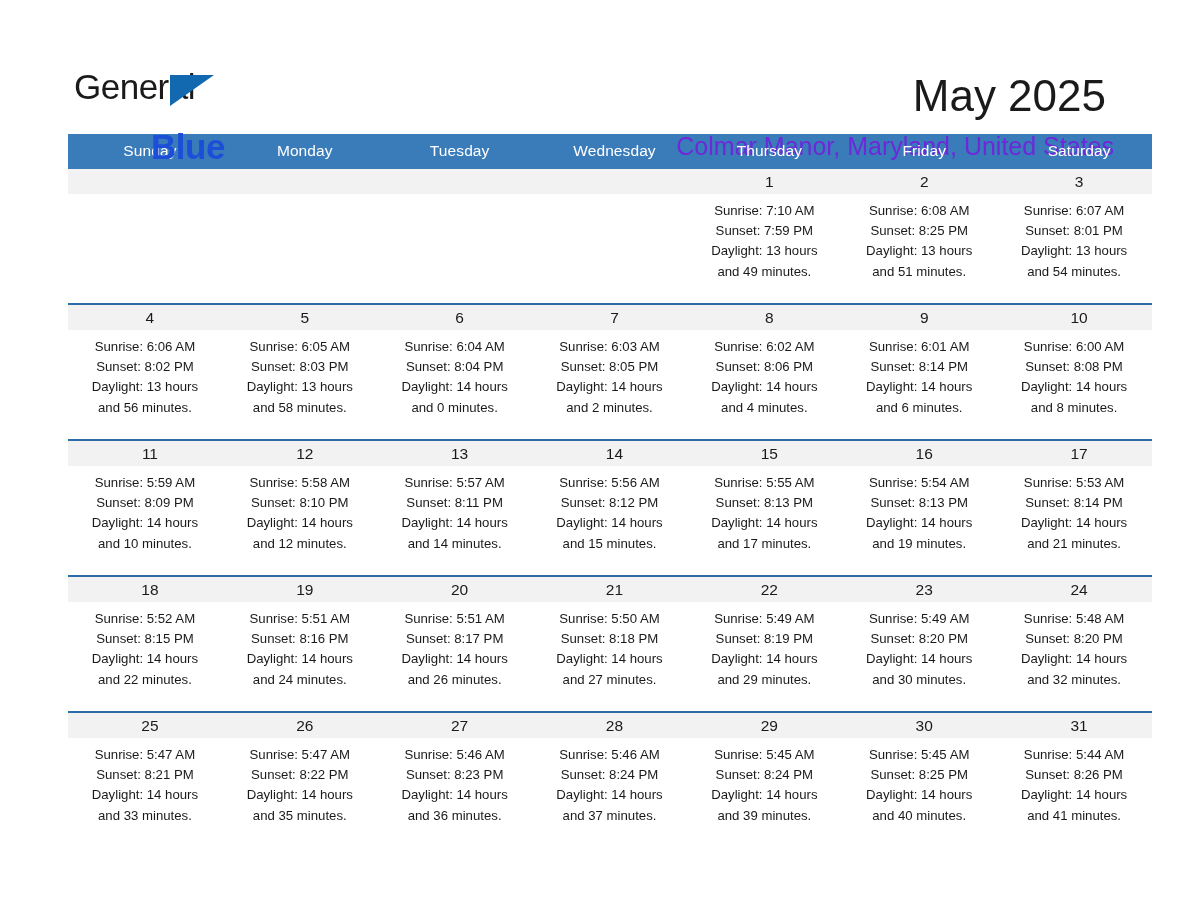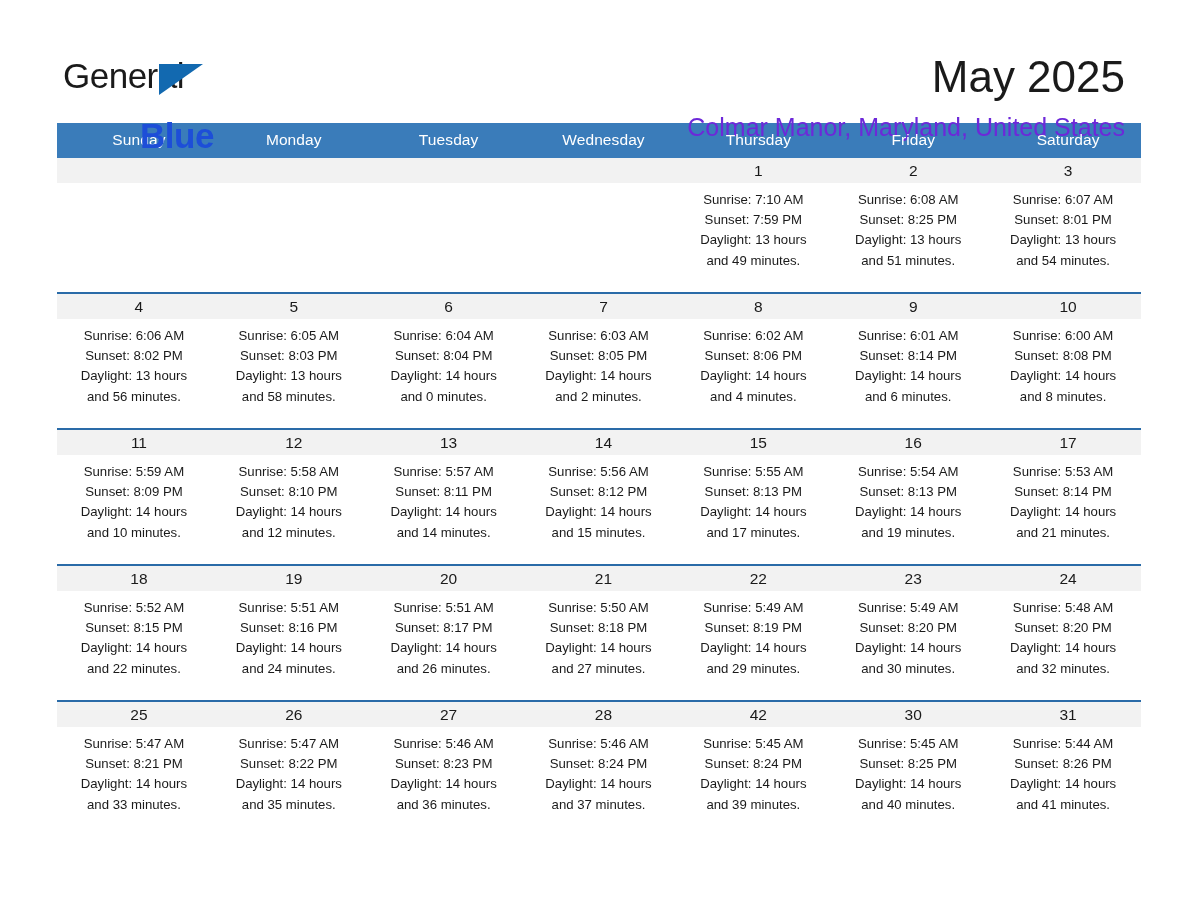--- a/index.html
+++ b/index.html
@@ -12,21 +12,21 @@
     width: 1188px;
     height: 918px;
     font-family: "Liberation Sans", sans-serif;
     color: #1a1a1a;
     overflow: hidden;
   }
 
   .page {
     width: 1188px;
     height: 918px;
-    padding: 5px;
+    padding: 16px;
     position: relative;
   }
 
   
   .header {
     display: flex;
     align-items: flex-start;
     justify-content: space-between;
     padding: 46px 58px 0 58px;
     height: 112px;
@@ -71,21 +71,21 @@
   .title-block {
     text-align: right;
     padding-top: 0px;
   }
   .month-title {
     font-size: 44px;
     line-height: 52px;
     font-weight: 400;
     color: #1a1a1a;
     letter-spacing: 0px;
-    margin: 0;
+    margin: 8px;
   }
   .location-title {
     font-size: 25px;
     line-height: 32px;
     font-weight: 400;
     color: #6d28d9;
     margin: 8px 0 0 0;
     letter-spacing: 0px;
   }
 
@@ -453,21 +453,21 @@
           <div class="day-cell">
             <div class="daynum-band">28</div>
             <div class="day-info">
               <div>Sunrise: 5:46 AM</div>
               <div>Sunset: 8:24 PM</div>
               <div>Daylight: 14 hours</div>
               <div>and 37 minutes.</div>
             </div>
           </div>
           <div class="day-cell">
-            <div class="daynum-band">42</div>
+            <div class="daynum-band">29</div>
             <div class="day-info">
               <div>Sunrise: 5:45 AM</div>
               <div>Sunset: 8:24 PM</div>
               <div>Daylight: 14 hours</div>
               <div>and 39 minutes.</div>
             </div>
           </div>
           <div class="day-cell">
             <div class="daynum-band">30</div>
             <div class="day-info">

